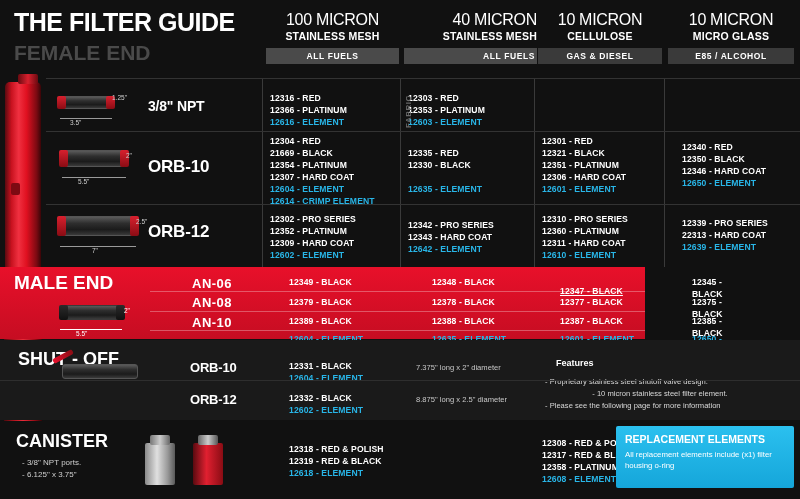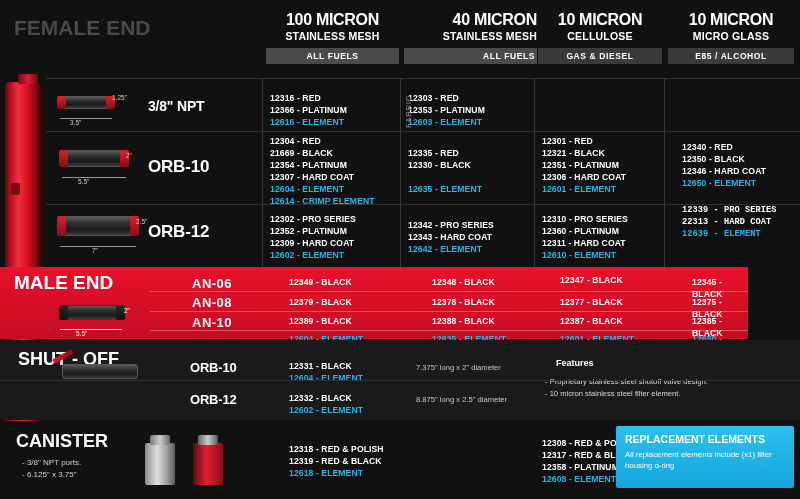--- a/index.html
+++ b/index.html
@@ -24,21 +24,21 @@
     font-size: 25px; font-weight: bold; letter-spacing: -0.5px;
     color: #ffffff; line-height: 1;
   }
   #sub-title {
     font-size: 21px; font-weight: bold; letter-spacing: 0px;
     color: #4a4a4a; line-height: 1; margin-top: 7px;
   }
 
   
   .colhead { position: absolute; top: 12px; text-align: center; }
-  .colhead .micron { font-size: 16px; font-weight: bold; line-height: 1.05; color: #fff; letter-spacing: -0.3px;}
+  .colhead .micron { font-size: 16px; font-weight: normal; line-height: 1.05; color: #fff; letter-spacing: -0.3px;}
   .colhead .mat { font-size: 10.5px; font-weight: bold; line-height: 1.1; color: #fff; letter-spacing: 0.2px; margin-top: 2px;}
   .colhead .fuel {
     margin-top: 6px; font-size: 8.5px; font-weight: bold; letter-spacing: 0.6px;
     background: #3a3a3a; color: #fff; padding: 3px 2px; width: 100%;
   }
   .colhead.c0 .fuel, .colhead.c1 .fuel { background: #4a4a4a; }
 
   
   .vline { position: absolute; width: 1px; background: #3a3a3a; }
   .hline { position: absolute; height: 1px; background: #333333; }
@@ -83,21 +83,21 @@
   .filt .cap.r { right:-6px; }
   .dimtext { position:absolute; font-size:6.5px; color:#cfcfcf; }
   .dimline { position:absolute; background:#9a9a9a; height:1px; }
 
   
   .cell { position: absolute; font-size: 8.6px; line-height: 12px; font-weight: bold; letter-spacing: 0.1px; }
   .cell div { white-space: nowrap; }
 
   
   #male-band {
-    position:absolute; left:0; top:267px; width:748px; height:72px;
+    position:absolute; left:0; top:267px; width:645px; height:72px;
     background: linear-gradient(180deg,#e8102a 0%, #c60d22 100%);
   }
   #male-band .sep { position:absolute; left:150px; right:0; height:1px; background:rgba(255,255,255,0.30); }
   #male-title { position:absolute; left:14px; top:5px; font-size:19px; font-weight:bold; color:#fff; }
   .an-label { position:absolute; font-size:13px; font-weight:bold; color:#fff; letter-spacing:0.5px; }
 
   
   #shut-band { position:absolute; left:0; top:340px; width:800px; height:80px; background:#1a1a1a; }
   #shut-title { position:absolute; left:18px; top:9px; font-size:18px; font-weight:bold; color:#fff; }
   .feat { position:absolute; font-size:7.6px; line-height:12px; color:#d8d8d8; }
@@ -119,20 +119,21 @@
     transform: rotate(-90deg); transform-origin: left top; letter-spacing:0.5px;
   }
   .canister-icon { position:absolute; border-radius:2px; }
 </style>
 </head>
 <body>
 
 <div class="page">
 
   <div class="abs" id="title-block">
+    <div id="main-title">THE FILTER GUIDE</div>
     <div id="sub-title">FEMALE END</div>
   </div>
 
   <div class="colhead c0" style="left:266px; width:133px;">
     <div class="micron">100 MICRON</div>
     <div class="mat">STAINLESS MESH</div>
     <div class="fuel">ALL FUELS</div>
   </div>
   <div class="colhead c1" style="left:404px; width:133px;text-align:right;">
     <div class="micron">40 MICRON</div>
@@ -241,21 +242,21 @@
     <div class="white">12342 - PRO SERIES</div>
     <div class="white">12343 - HARD COAT</div>
     <div class="cyan">12642 - ELEMENT</div>
   </div>
   <div class="cell" style="left:542px; top:213px;">
     <div class="white">12310 - PRO SERIES</div>
     <div class="white">12360 - PLATINUM</div>
     <div class="white">12311 - HARD COAT</div>
     <div class="cyan">12610 - ELEMENT</div>
   </div>
-  <div class="cell" style="left:682px; top:204px;font-family:Liberation Mono, monospace;">
+  <div class="cell" style="left:682px; top:217px;">
     <div class="white">12339 - PRO SERIES</div>
     <div class="white">22313 - HARD COAT</div>
     <div class="cyan">12639 - ELEMENT</div>
   </div>
 
   <div id="male-band">
     <div id="male-title">MALE END</div>
 
     <div class="filt" style="left:64px; top:38px; width:56px; height:15px; border-color:#3a3a3a;">
       <div class="cap l" style="background:linear-gradient(180deg,#2b2b2b,#111);"></div>
@@ -268,21 +269,21 @@
     <div class="an-label" style="left:192px; top:9px;">AN-06</div>
     <div class="an-label" style="left:192px; top:28px;">AN-08</div>
     <div class="an-label" style="left:192px; top:48px;">AN-10</div>
 
     <div class="sep" style="top:24px;"></div>
     <div class="sep" style="top:44px;"></div>
     <div class="sep" style="top:63px;"></div>
 
     <div class="cell white" style="left:289px; top:9px;">12349 - BLACK</div>
     <div class="cell white" style="left:432px; top:9px;">12348 - BLACK</div>
-    <div class="cell white" style="left:560px; top:7px;">12347 - BLACK</div>
+    <div class="cell white" style="left:560px; top:18px;text-decoration:underline;">12347 - BLACK</div>
     <div class="cell white" style="left:692px; top:9px;">12345 - BLACK</div>
 
     <div class="cell white" style="left:289px; top:29px;">12379 - BLACK</div>
     <div class="cell white" style="left:432px; top:29px;">12378 - BLACK</div>
     <div class="cell white" style="left:560px; top:29px;">12377 - BLACK</div>
     <div class="cell white" style="left:692px; top:29px;">12375 - BLACK</div>
 
     <div class="cell white" style="left:289px; top:48px;">12389 - BLACK</div>
     <div class="cell white" style="left:432px; top:48px;">12388 - BLACK</div>
     <div class="cell white" style="left:560px; top:48px;">12387 - BLACK</div>
@@ -311,21 +312,22 @@
       <div class="white">12332 - BLACK</div>
       <div class="cyan">12602 - ELEMENT</div>
     </div>
 
     <div class="feat" style="left:416px; top:22px; color:#c8c8c8;">7.375" long x 2" diameter</div>
     <div class="feat" style="left:416px; top:54px; color:#c8c8c8;">8.875" long x 2.5" diameter</div>
 
     <div class="abs" style="left:545px; top:18px; width:230px;">
       <div style="font-size:9px; font-weight:bold; color:#fff;margin-left:11px;">Features</div>
       <div class="feat" style="position:static; margin-top:8px;">- Proprietary stainless steel shutoff valve design.</div>
-      <div class="feat" style="position:static;">- 10 micron stainless steel filter element.</div>
+      <div class="feat" style="position:static;text-align:center;">- 10 micron stainless steel filter element.</div>
+      <div class="feat" style="position:static;">- Please see the following page for more information</div>
     </div>
 
     <div class="hline" style="left:0; top:40px; width:800px; background:#2e2e2e;"></div>
   </div>
 
   <div id="can-band">
     <div id="can-title">CANISTER</div>
     <div class="can-note" style="left:22px; top:36px;">- 3/8" NPT ports.</div>
     <div class="can-note" style="left:22px; top:48px;">- 6.125" x 3.75"</div>
 

